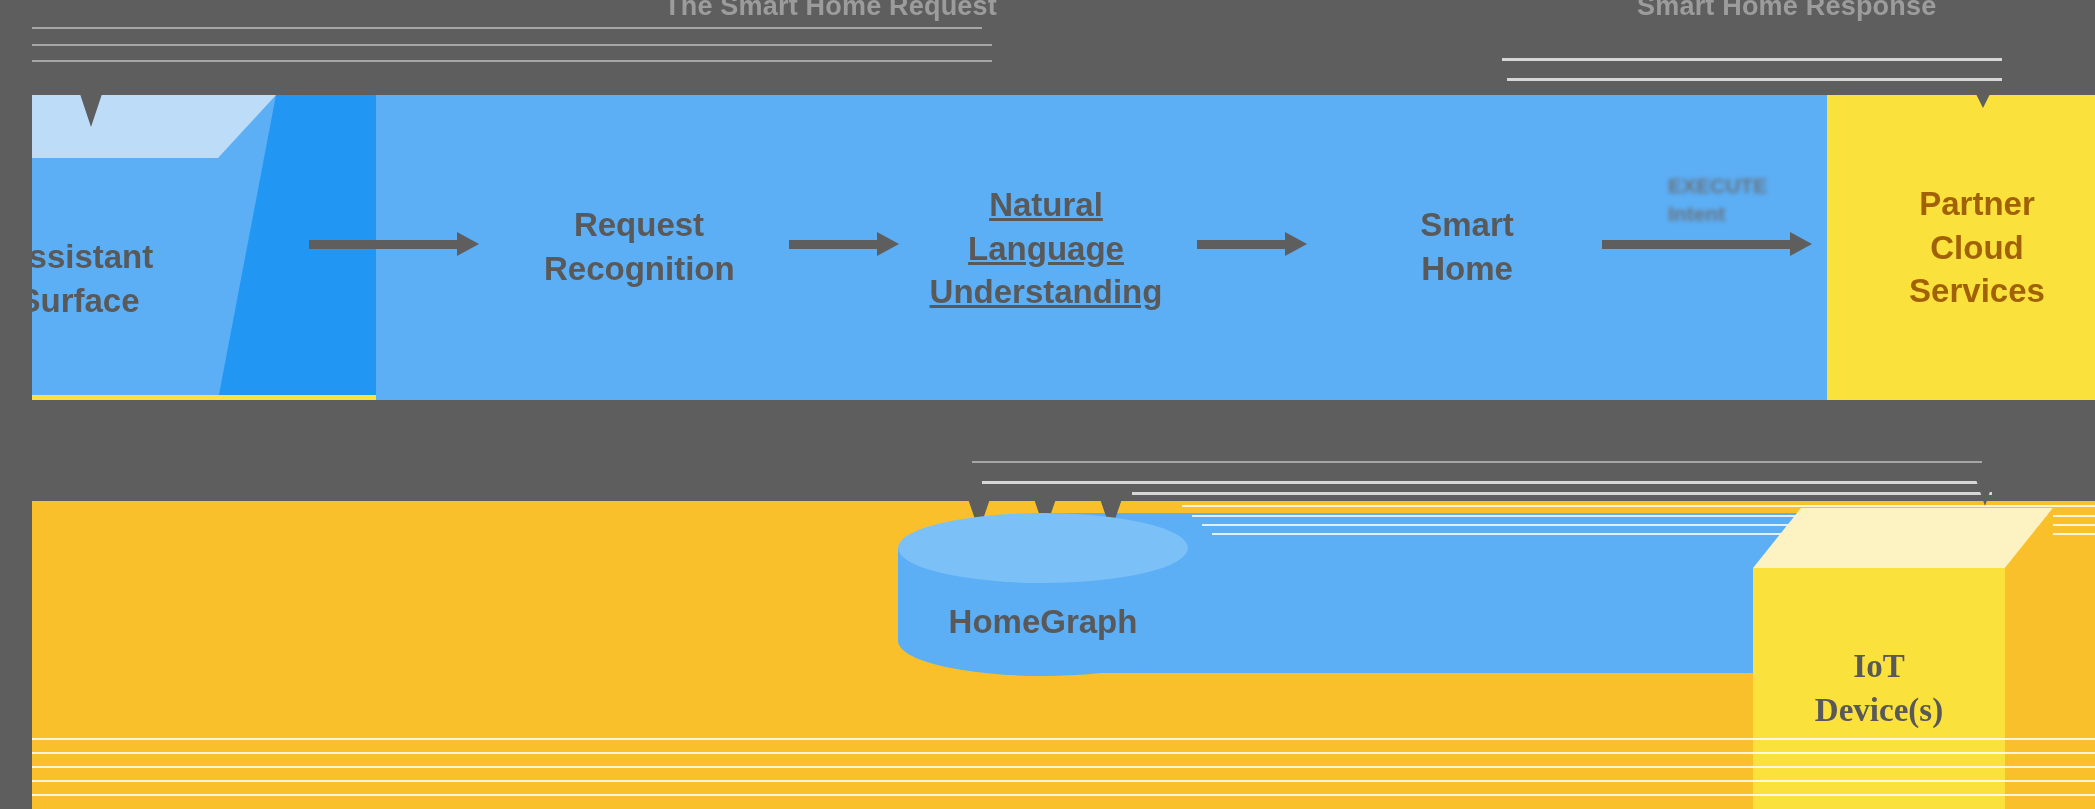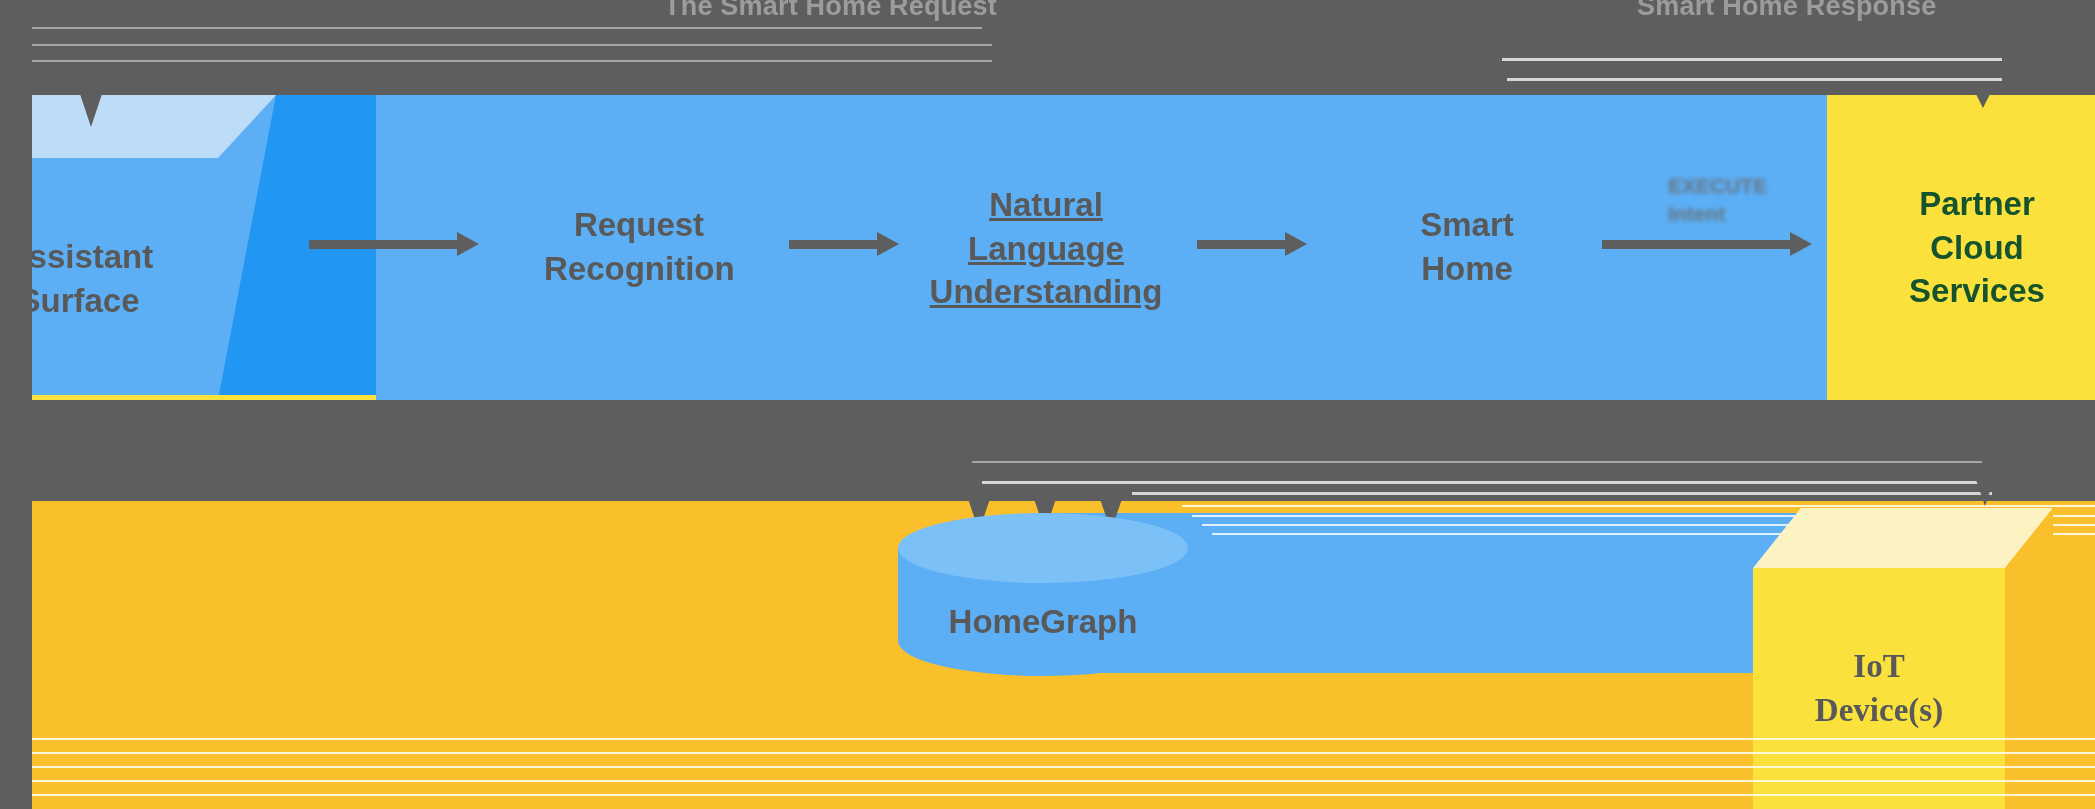--- a/index.html
+++ b/index.html
@@ -199,21 +199,21 @@
     left: 1795px;
     top: 95px;
     width: 300px;
     height: 305px;
     background: #fbe13c;
     display: flex;
     align-items: center;
     justify-content: center;
   }
   .partner-label {
-    color: #14532d;
+    color: #a16207;
     font-size: 33px;
     font-weight: 700;
     line-height: 1.32;
     text-align: center;
     white-space: pre-line;
   }
   .partner-down-arrow {
     position: absolute;
     left: 1940px;
     top: 86px;

